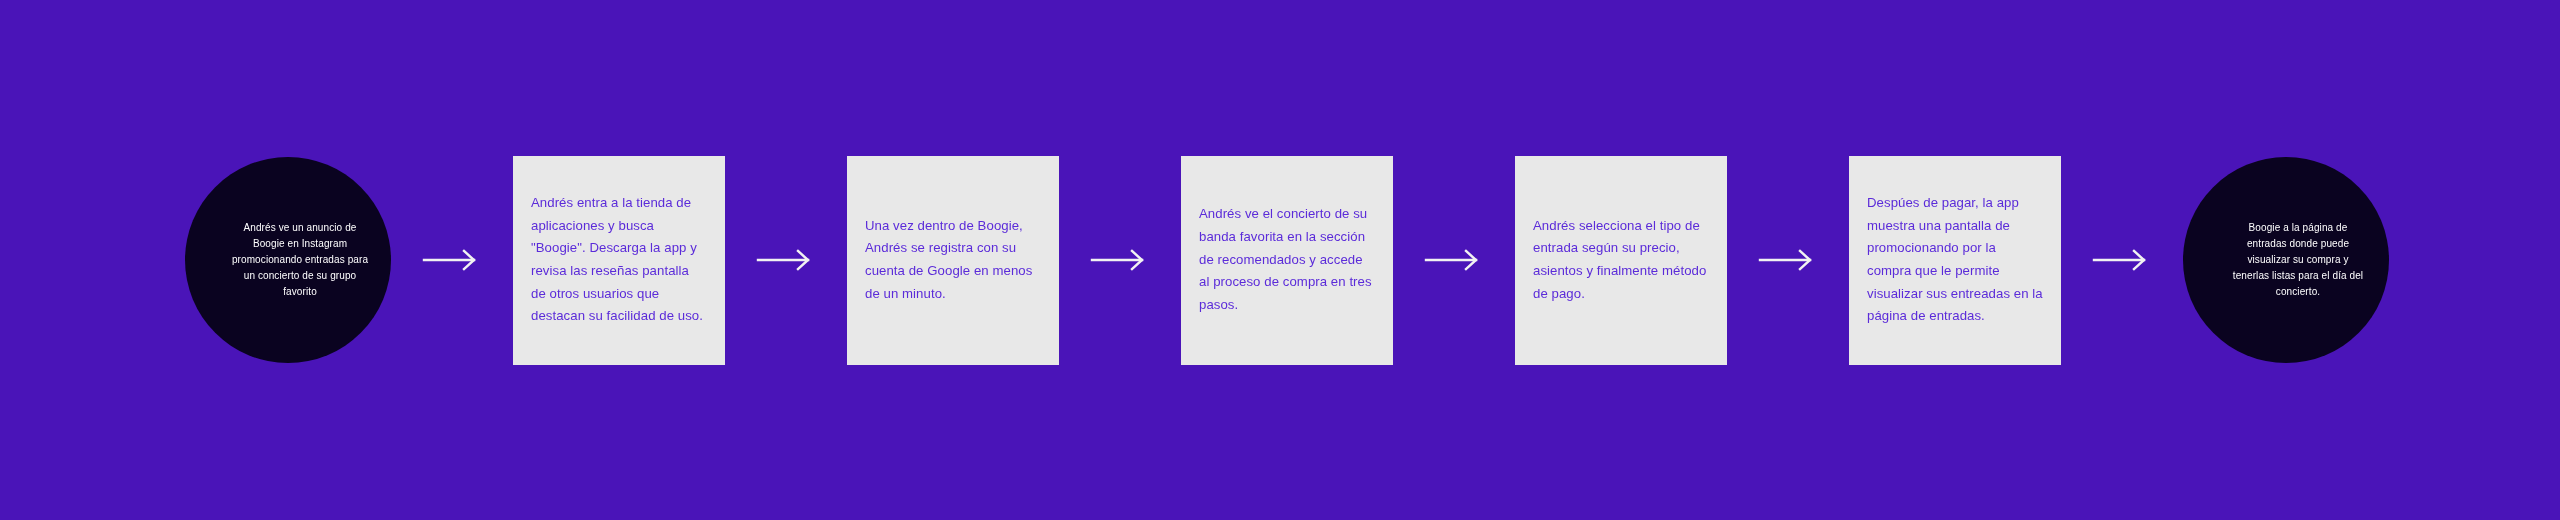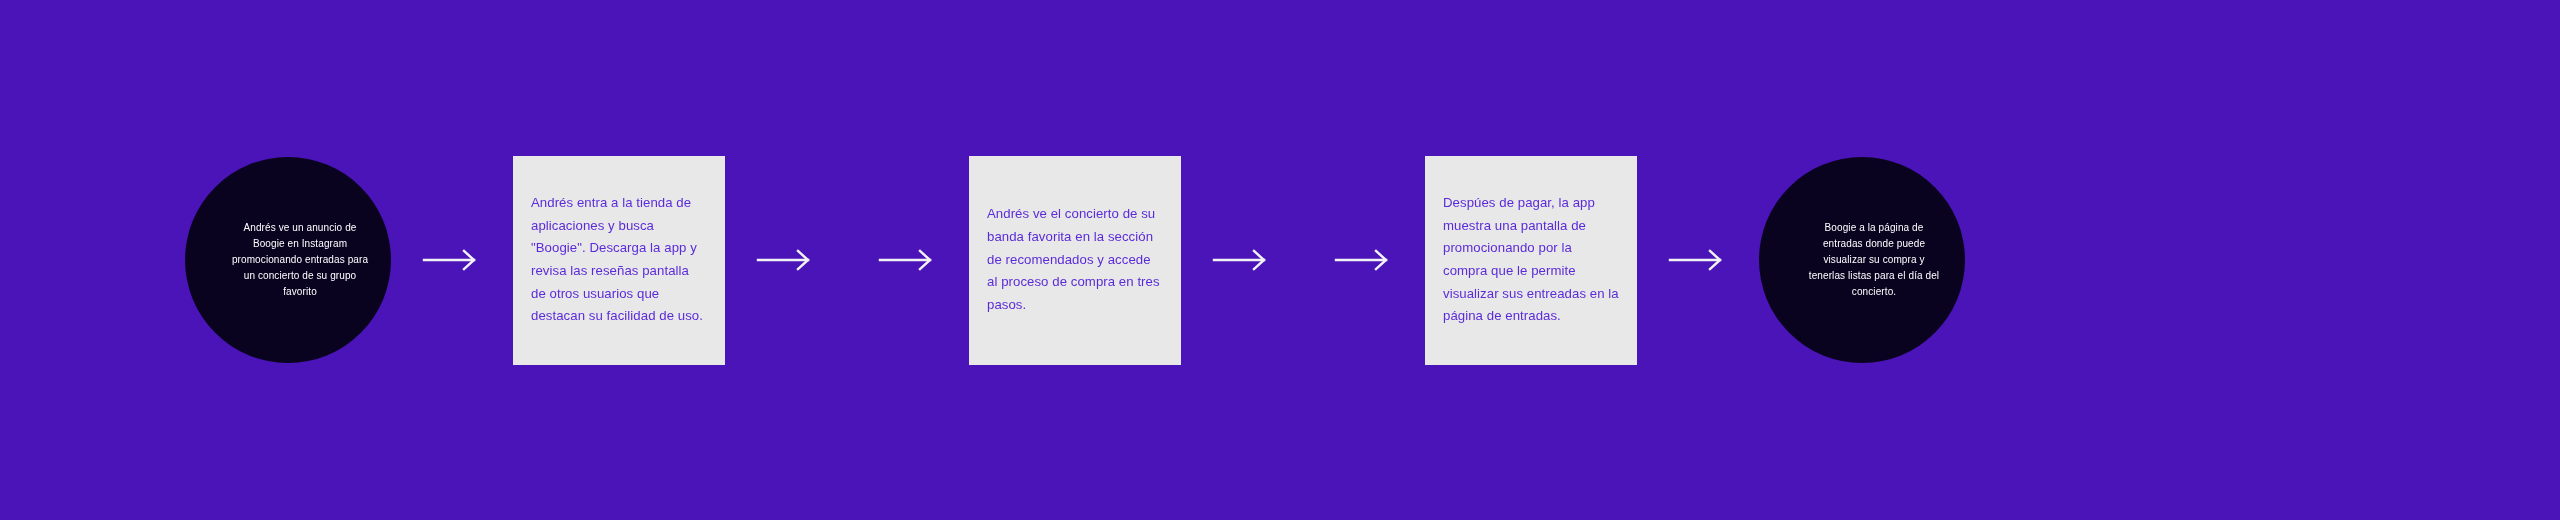--- a/index.html
+++ b/index.html
@@ -124,39 +124,45 @@
       <span class="node-text">Andrés entra a la tienda de aplicaciones y busca "Boogie". Descarga la app y revisa las reseñas pantalla de otros usuarios que destacan su facilidad de uso.</span>
     </div>
 
     <div class="connector">
       <svg viewBox="0 0 56 22">
         <line x1="0" y1="11" x2="50" y2="11"></line>
         <path d="M 40 2 L 50 11 L 40 20"></path>
       </svg>
     </div>
 
+    <div class="node-card">
+      <span class="node-text">Una vez dentro de Boogie, Andrés se registra con su cuenta de Google en menos de un minuto.</span>
+    </div>
 
     <div class="connector">
       <svg viewBox="0 0 56 22">
         <line x1="0" y1="11" x2="50" y2="11"></line>
         <path d="M 40 2 L 50 11 L 40 20"></path>
       </svg>
     </div>
 
     <div class="node-card">
       <span class="node-text">Andrés ve el concierto de su banda favorita en la sección de recomendados y accede al proceso de compra en tres pasos.</span>
     </div>
 
     <div class="connector">
       <svg viewBox="0 0 56 22">
         <line x1="0" y1="11" x2="50" y2="11"></line>
         <path d="M 40 2 L 50 11 L 40 20"></path>
       </svg>
     </div>
 
+    <div class="node-card">
+      <span class="node-text">Andrés selecciona el tipo de entrada según su precio, asientos y finalmente método de pago.</span>
+    </div>
 
     <div class="connector">
       <svg viewBox="0 0 56 22">
         <line x1="0" y1="11" x2="50" y2="11"></line>
         <path d="M 40 2 L 50 11 L 40 20"></path>
       </svg>
     </div>
 
     <div class="node-card">
       <span class="node-text">Despúes de pagar, la app muestra una pantalla de promocionando por la compra que le permite visualizar sus entreadas en la página de entradas.</span>

